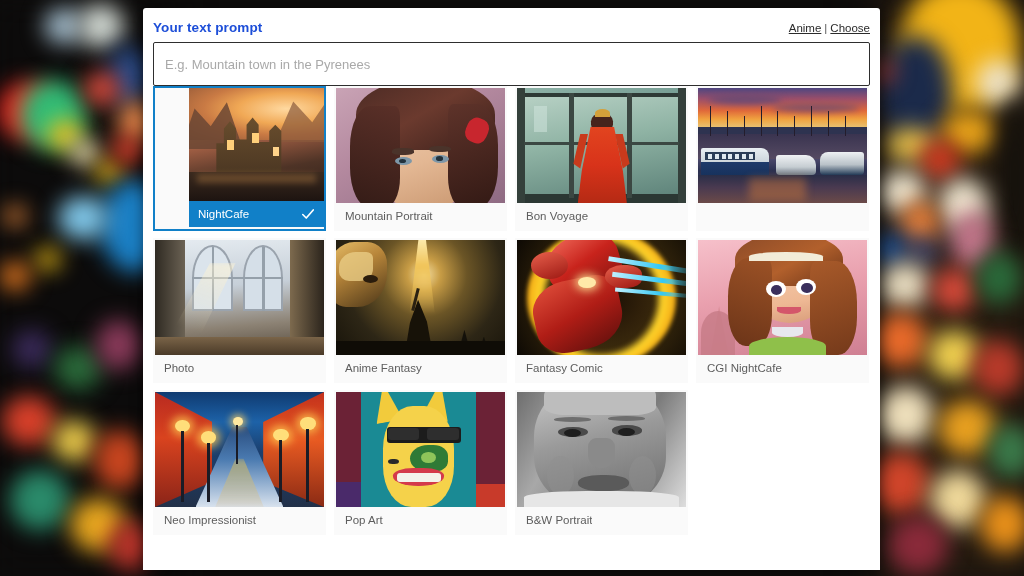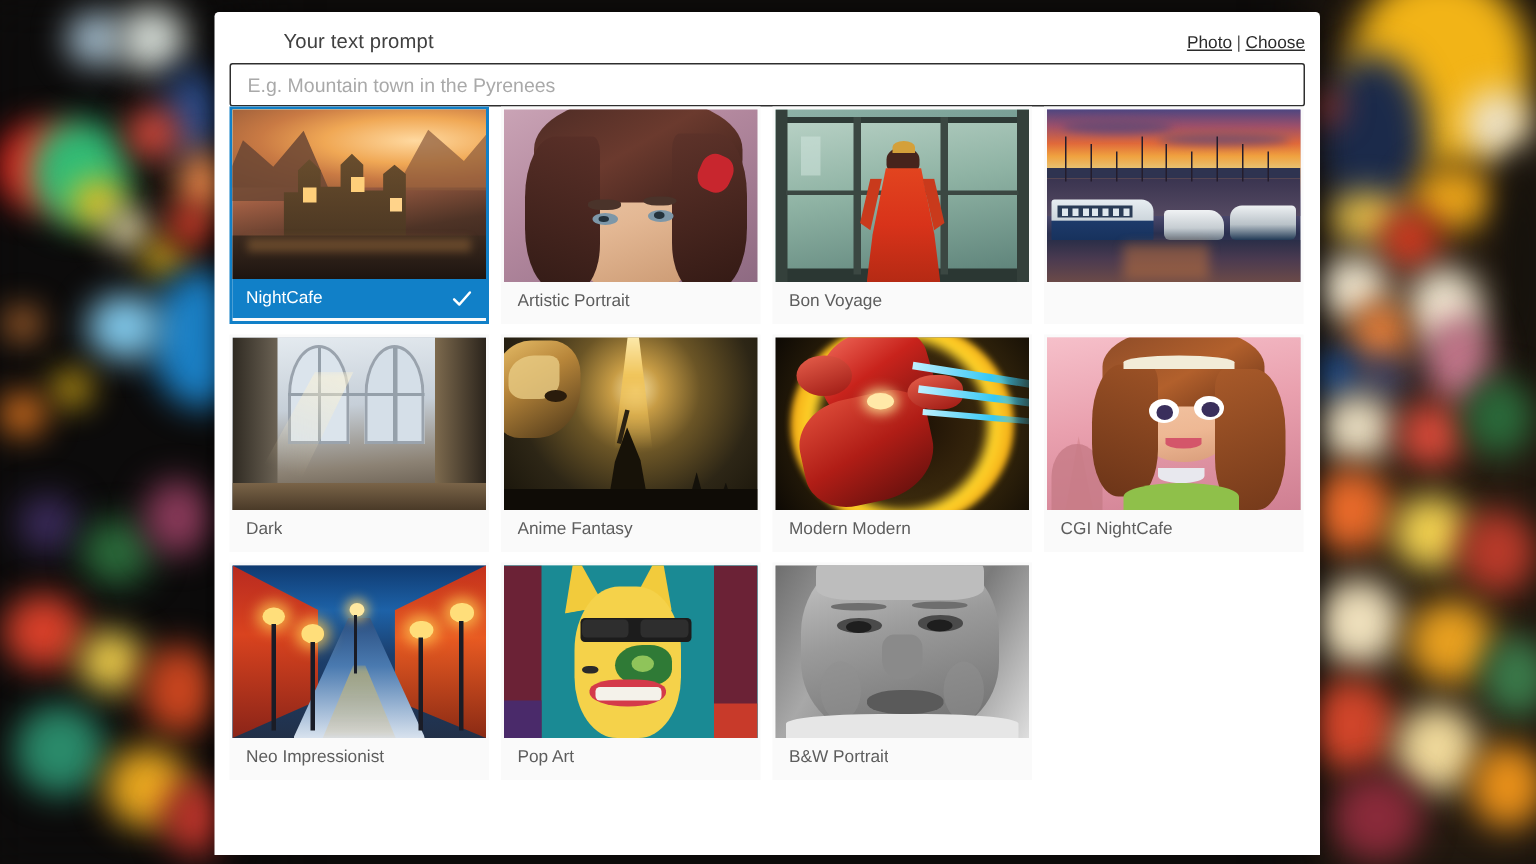--- a/index.html
+++ b/index.html
@@ -46,42 +46,41 @@
 
   
   .prompt-head {
     display: flex;
     align-items: baseline;
     justify-content: space-between;
     padding: 12px 1px 7px 1px;
   }
   .prompt-label {
     font-size: 13.5px;
-    font-weight: normal;
-    color: #404040;
+    font-weight: bold;
+    color: #1d4ed8;
     letter-spacing: .1px;
-    margin-left: 36px;
   }
   .head-links {
     font-size: 11.5px;
     color: #2b2b2b;
     white-space: nowrap;
   }
   .head-links a {
     color: #2b2b2b;
     text-decoration: underline;
     cursor: pointer;
   }
   .sep { margin: 0 3px; color: #555; }
 
   
   .prompt-input-wrap { padding: 0 1px; }
   #prompt-input {
     width: 100%;
-    height: 29px;
+    height: 44px;
     border: 1.6px solid #2e2e2e;
     border-radius: 2px;
     padding: 0 11px;
     font-size: 13px;
     font-family: "Liberation Sans", sans-serif;
     color: #222;
     background: #fff;
     outline: none;
   }
   #prompt-input::placeholder { color: #a9a9a9; }
@@ -104,20 +103,21 @@
   }
   .style-card {
     width: 173px;
     background: #fafafa;
     cursor: pointer;
     border: 2px solid transparent;
     position: relative;
   }
   .style-card.selected {
     border-color: #1180c8;
+    padding-left: 34px;
   }
   .thumb {
     width: 100%;
     height: 115px;
     position: relative;
     overflow: hidden;
     background: #2a2a2a;
   }
   .style-card.selected .thumb { height: 113px; }
   .card-label-row {
@@ -238,21 +238,21 @@
   <div class="blob" style="left:930px;top:470px;width:56px;height:58px;background:#efd89a;"></div>
   <div class="blob" style="left:980px;top:496px;width:50px;height:56px;background:#e8901a;"></div>
   <div class="blob" style="left:888px;top:516px;width:60px;height:58px;background:#8a2a3a;"></div>
 </div>
 
 <div id="panel">
 
   <div class="prompt-head">
     <div class="prompt-label">Your text prompt</div>
     <div class="head-links">
-      <a>Photo</a><span class="sep">|</span><a>Choose</a>
+      <a>Anime</a><span class="sep">|</span><a>Choose</a>
     </div>
   </div>
 
   <div class="prompt-input-wrap">
     <input id="prompt-input" type="text" placeholder="E.g. Mountain town in the Pyrenees" style="">
   </div>
 
 
   <div class="style-grid" id="style-grid">
       <div class="style-card selected">
@@ -286,21 +286,21 @@
             <div class="el " style="right: 10%; top: 26%; width: 13%; height: 22%; background: rgb(200, 38, 46); border-radius: 40%; transform: rotate(24deg);"></div>
             <div class="el " style="left: 33%; top: 52%; width: 13%; height: 6%; background: rgb(74, 51, 42); border-radius: 40%;"></div>
             <div class="el " style="left: 55%; top: 50%; width: 13%; height: 6%; background: rgb(74, 51, 42); border-radius: 40%;"></div>
             <div class="el " style="left: 35%; top: 60%; width: 10%; height: 7%; background: rgb(125, 151, 168); border-radius: 50%;"></div>
             <div class="el " style="left: 57%; top: 58%; width: 10%; height: 7%; background: rgb(125, 151, 168); border-radius: 50%;"></div>
             <div class="el " style="left: 37%; top: 61.5%; width: 4.5%; height: 4%; background: rgb(35, 50, 60); border-radius: 50%;"></div>
             <div class="el " style="left: 59%; top: 59.5%; width: 4.5%; height: 4%; background: rgb(35, 50, 60); border-radius: 50%;"></div>
           </div>
         </div>
         <div class="card-label-row">
-          <span class="card-label">Artistic Portrait</span>
+          <span class="card-label">Mountain Portrait</span>
         </div>
       </div>
       <div class="style-card">
         <div class="thumb t-voyage">
           <div class="sc">
             <div class="el " style="left: 4%; top: 4%; width: 92%; height: 92%; background: linear-gradient(170deg, rgb(185, 210, 198) 0%, rgb(143, 179, 164) 45%, rgb(93, 130, 121) 100%);"></div>
             <div class="el " style="left: 4%; top: 4%; width: 92%; height: 4%; background: rgb(46, 58, 54);"></div>
             <div class="el " style="left: 4%; top: 92%; width: 92%; height: 8%; background: rgb(43, 55, 51);"></div>
             <div class="el " style="left: 0px; top: 0px; width: 5%; height: 100%; background: rgb(52, 64, 59);"></div>
             <div class="el " style="right: 0px; top: 0px; width: 5%; height: 100%; background: rgb(52, 64, 59);"></div>
@@ -361,21 +361,21 @@
             <div class="el " style="left: 33.5%; top: 6%; width: 1.6%; height: 56%; background: rgb(149, 160, 170);"></div>
             <div class="el " style="left: 63.5%; top: 6%; width: 1.6%; height: 56%; background: rgb(149, 160, 170);"></div>
             <div class="el " style="left: 22%; top: 32%; width: 54%; height: 1.6%; background: rgb(149, 160, 170);"></div>
             <div class="el " style="left: 0px; top: 0px; width: 18%; height: 100%; background: linear-gradient(90deg, rgb(47, 42, 34) 0%, rgb(107, 98, 84) 100%);"></div>
             <div class="el " style="right: 0px; top: 0px; width: 20%; height: 100%; background: linear-gradient(270deg, rgb(43, 36, 28) 0%, rgb(125, 106, 78) 100%);"></div>
             <div class="el " style="left: 4%; top: 20%; width: 84%; height: 76%; background: linear-gradient(200deg, rgba(255, 245, 215, 0.85) 0%, rgba(255, 240, 200, 0.25) 48%, rgba(255, 240, 200, 0) 78%); clip-path: polygon(34% 0px, 52% 0px, 22% 100%, 0px 100%); filter: blur(2px);"></div>
             <div class="el " style="left: 0px; top: 84%; width: 100%; height: 16%; background: linear-gradient(rgb(122, 100, 72) 0%, rgb(74, 58, 40) 100%);"></div>
           </div>
         </div>
         <div class="card-label-row">
-          <span class="card-label">Dark</span>
+          <span class="card-label">Photo</span>
         </div>
       </div>
       <div class="style-card">
         <div class="thumb t-dark">
           <div class="sc">
             <div class="el " style="left: 40%; top: -6%; width: 22%; height: 70%; background: linear-gradient(rgb(255, 243, 192) 0%, rgb(240, 196, 90) 40%, rgba(200, 150, 50, 0) 100%); clip-path: polygon(42% 0px, 58% 0px, 84% 100%, 16% 100%); filter: blur(1.5px);"></div>
             <div class="el " style="left: -4%; top: 2%; width: 34%; height: 56%; background: linear-gradient(150deg, rgb(232, 192, 106) 0%, rgb(184, 134, 58) 40%, rgb(74, 53, 24) 100%); border-radius: 44% 34% 52% 30%;"></div>
             <div class="el " style="left: 2%; top: 10%; width: 20%; height: 26%; background: rgb(232, 204, 132); border-radius: 50% 20% 40% 30%; opacity: 0.8;"></div>
             <div class="el " style="left: 16%; top: 30%; width: 9%; height: 7%; background: rgb(42, 28, 12); border-radius: 50%;"></div>
             <div class="el " style="left: 38%; top: 52%; width: 22%; height: 48%; background: rgb(23, 18, 8); clip-path: polygon(48% 0px, 72% 40%, 88% 100%, 12% 100%, 26% 42%);"></div>
@@ -397,21 +397,21 @@
             <div class="el " style="left: 10%; top: 34%; width: 52%; height: 62%; background: linear-gradient(160deg, rgb(226, 80, 60) 0%, rgb(176, 29, 22) 50%, rgb(94, 15, 12) 100%); border-radius: 40% 28% 46% 34%; transform: rotate(-12deg);"></div>
             <div class="el " style="left: 8%; top: 10%; width: 22%; height: 24%; background: linear-gradient(160deg, rgb(232, 96, 76) 0%, rgb(156, 24, 18) 100%); border-radius: 50%;"></div>
             <div class="el " style="left: 52%; top: 22%; width: 22%; height: 20%; background: linear-gradient(160deg, rgb(232, 96, 76) 0%, rgb(156, 24, 18) 100%); border-radius: 50% 40% 40% 50%;"></div>
             <div class="el " style="left: 36%; top: 32%; width: 11%; height: 10%; background: rgb(255, 233, 168); border-radius: 50%; box-shadow: rgba(255, 230, 150, 0.8) 0px 0px 8px 3px;"></div>
             <div class="el " style="left: 54%; top: 20%; width: 52%; height: 4%; background: linear-gradient(90deg, rgb(191, 240, 255) 0%, rgb(53, 200, 245) 60%, rgba(60, 200, 245, 0) 100%); transform: rotate(9deg);"></div>
             <div class="el " style="left: 56%; top: 32%; width: 50%; height: 4%; background: linear-gradient(90deg, rgb(191, 240, 255) 0%, rgb(53, 200, 245) 60%, rgba(60, 200, 245, 0) 100%); transform: rotate(7deg);"></div>
             <div class="el " style="left: 58%; top: 44%; width: 46%; height: 3.5%; background: linear-gradient(90deg, rgb(191, 240, 255) 0%, rgb(53, 200, 245) 60%, rgba(60, 200, 245, 0) 100%); transform: rotate(5deg);"></div>
           </div>
         </div>
         <div class="card-label-row">
-          <span class="card-label">Modern Modern</span>
+          <span class="card-label">Fantasy Comic</span>
         </div>
       </div>
       <div class="style-card">
         <div class="thumb t-cgi">
           <div class="sc">
             <div class="el " style="left: 0px; top: 0px; width: 100%; height: 100%; background: linear-gradient(170deg, rgb(246, 192, 202) 0%, rgb(233, 160, 174) 45%, rgb(207, 127, 146) 100%);"></div>
             <div class="el " style="left: 0px; top: 48%; width: 26%; height: 52%; background: rgb(212, 134, 143); clip-path: polygon(28% 100%, 48% 18%, 70% 100%); opacity: 0.7;"></div>
             <div class="el " style="left: 2%; top: 62%; width: 20%; height: 38%; background: rgb(197, 122, 134); border-radius: 50% 50% 0px 0px; opacity: 0.8;"></div>
             <div class="el " style="left: 30%; top: 6%; width: 48%; height: 66%; background: linear-gradient(170deg, rgb(248, 211, 180) 0%, rgb(238, 184, 148) 70%, rgb(214, 154, 120) 100%); border-radius: 46% 46% 50% 50%;"></div>
             <div class="el " style="left: 22%; top: -6%; width: 64%; height: 46%; background: linear-gradient(150deg, rgb(138, 74, 40) 0%, rgb(178, 96, 44) 55%, rgb(107, 52, 24) 100%); border-radius: 50% 50% 36% 36%;"></div>

